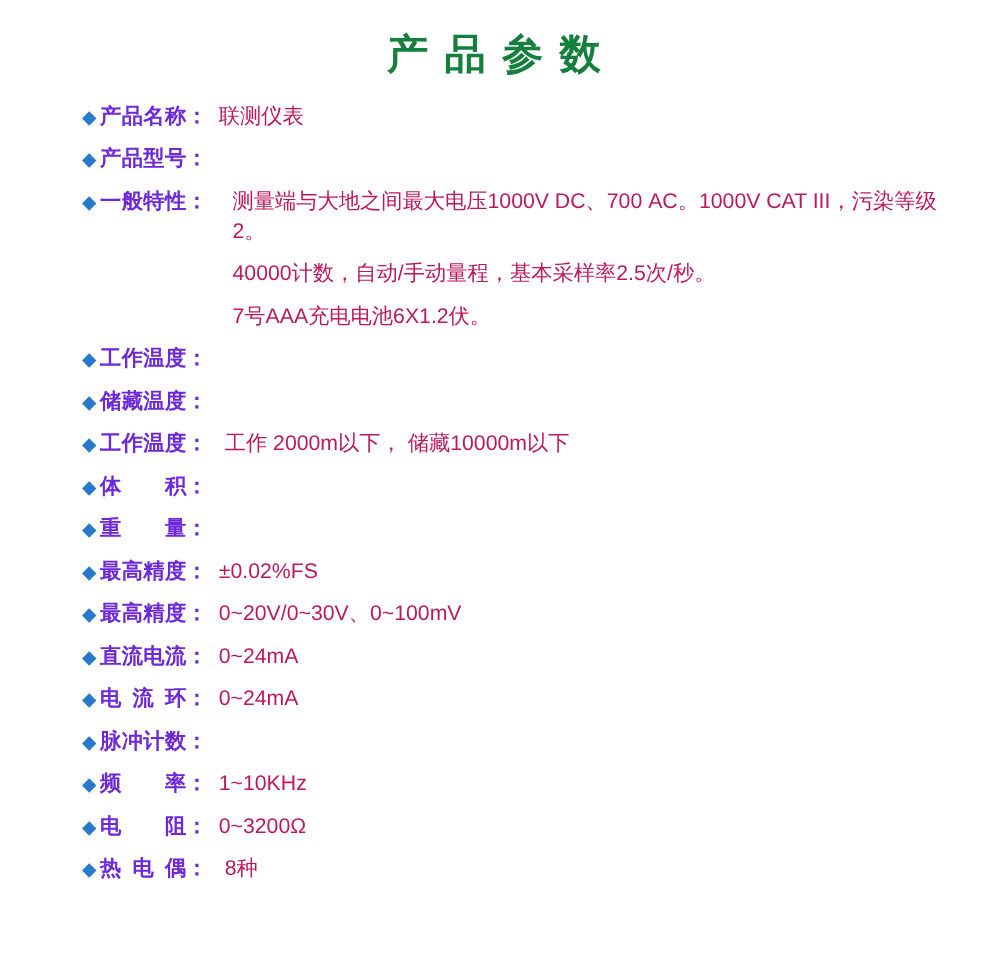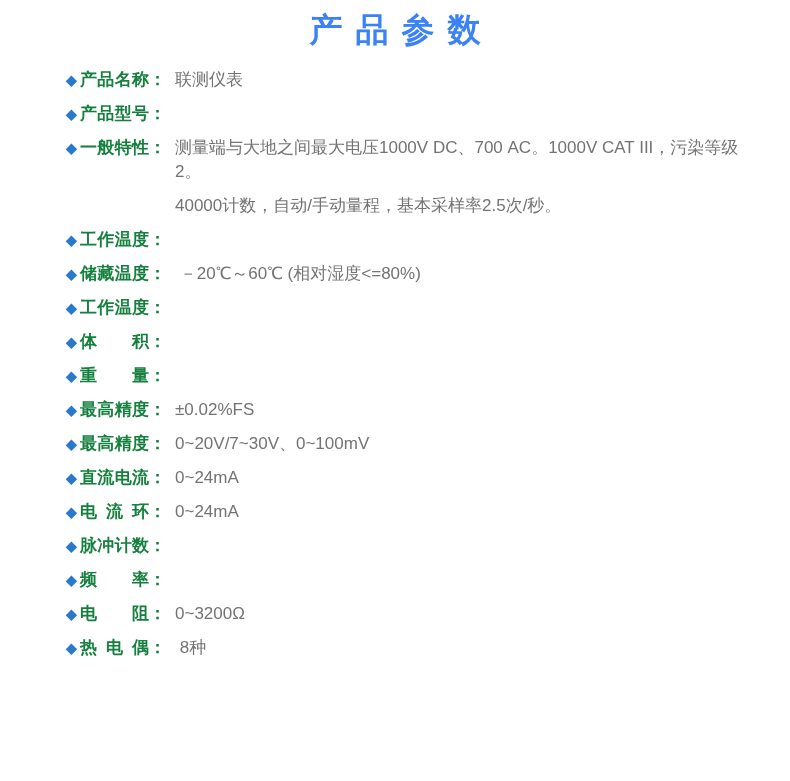--- a/index.html
+++ b/index.html
@@ -6,25 +6,25 @@
   .page {
     width: 790px;
     height: 781px;
     background: #ffffff;
     font-family: "Liberation Sans", sans-serif;
     overflow: hidden;
     position: relative;
   }
   .title {
     margin: 0;
-    padding-top: 8px;
+    padding-top: 21px;
     text-align: center;
     font-size: 33px;
     font-weight: bold;
-    color: #3b82f6;
+    color: #15803d;
     letter-spacing: 13px;
     text-indent: 13px;
   }
   .spec-list {
     margin-top: 15px;
     padding-left: 66px;
     padding-right: 40px;
   }
   .row {
     display: flex;
@@ -35,42 +35,43 @@
   }
   .bullet {
     color: #2878cb;
     font-size: 14px;
     line-height: 24px;
     width: 14px;
     flex: 0 0 14px;
     font-weight: bold;
   }
   .label {
-    color: #15803d;
+    color: #6d28d9;
     font-weight: bold;
     white-space: nowrap;
     flex: 0 0 auto;
   }
   .label-text {
     display: inline-block;
     width: 69px;
     text-align: justify;
     text-align-last: justify;
     text-justify: inter-character;
   }
   .value {
-    color: #737373;
+    color: #be185d;
     margin-left: 9px;
     white-space: pre-wrap;
     flex: 1 1 auto;
   }
   .value.multi { white-space: normal; }
   .vline {
     white-space: pre-wrap;
     margin-bottom: 10px;
+    margin-left: 11px;
   }
   .vline:last-child { margin-bottom: 0; }
   .battery-icon {
     vertical-align: -5px;
     margin-left: 13px;
     display: inline-block;
   }
 </style>
 </head>
 <body>
@@ -91,37 +92,38 @@
       <span class="bullet">◆</span>
       <span class="label"><span class="label-text">产品型号</span><span>：</span></span>
     </div>
 
     <div class="row">
       <span class="bullet">◆</span>
       <span class="label"><span class="label-text">一般特性</span><span>：</span></span>
       <div class="value multi">
         <div class="vline">测量端与大地之间最大电压1000V DC、700 AC。1000V CAT III，污染等级2。</div>
         <div class="vline">40000计数，自动/手动量程，基本采样率2.5次/秒。</div>
+        <div class="vline">7号AAA充电电池6X1.2伏。</div>
       </div>
     </div>
 
     <div class="row">
       <span class="bullet">◆</span>
       <span class="label"><span class="label-text">工作温度</span><span>：</span></span>
     </div>
 
     <div class="row">
       <span class="bullet">◆</span>
       <span class="label"><span class="label-text">储藏温度</span><span>：</span></span>
-      <span class="value"> －20℃～60℃ (相对湿度&lt;=80%)</span>
     </div>
 
     <div class="row">
       <span class="bullet">◆</span>
       <span class="label"><span class="label-text">工作温度</span><span>：</span></span>
+      <span class="value"> 工作 2000m以下， 储藏10000m以下</span>
     </div>
 
     <div class="row">
       <span class="bullet">◆</span>
       <span class="label"><span class="label-text">体积</span><span>：</span></span>
     </div>
 
     <div class="row">
       <span class="bullet">◆</span>
       <span class="label"><span class="label-text">重量</span><span>：</span></span>
@@ -129,21 +131,21 @@
 
     <div class="row">
       <span class="bullet">◆</span>
       <span class="label"><span class="label-text">最高精度</span><span>：</span></span>
       <span class="value">±0.02%FS</span>
     </div>
 
     <div class="row">
       <span class="bullet">◆</span>
       <span class="label"><span class="label-text">最高精度</span><span>：</span></span>
-      <span class="value">0~20V/7~30V、0~100mV</span>
+      <span class="value">0~20V/0~30V、0~100mV</span>
     </div>
 
     <div class="row">
       <span class="bullet">◆</span>
       <span class="label"><span class="label-text">直流电流</span><span>：</span></span>
       <span class="value">0~24mA</span>
     </div>
 
     <div class="row">
       <span class="bullet">◆</span>
@@ -152,20 +154,21 @@
     </div>
 
     <div class="row">
       <span class="bullet">◆</span>
       <span class="label"><span class="label-text">脉冲计数</span><span>：</span></span>
     </div>
 
     <div class="row">
       <span class="bullet">◆</span>
       <span class="label"><span class="label-text">频率</span><span>：</span></span>
+      <span class="value">1~10KHz</span>
     </div>
 
     <div class="row">
       <span class="bullet">◆</span>
       <span class="label"><span class="label-text">电阻</span><span>：</span></span>
       <span class="value">0~3200Ω</span>
     </div>
 
     <div class="row">
       <span class="bullet">◆</span>

